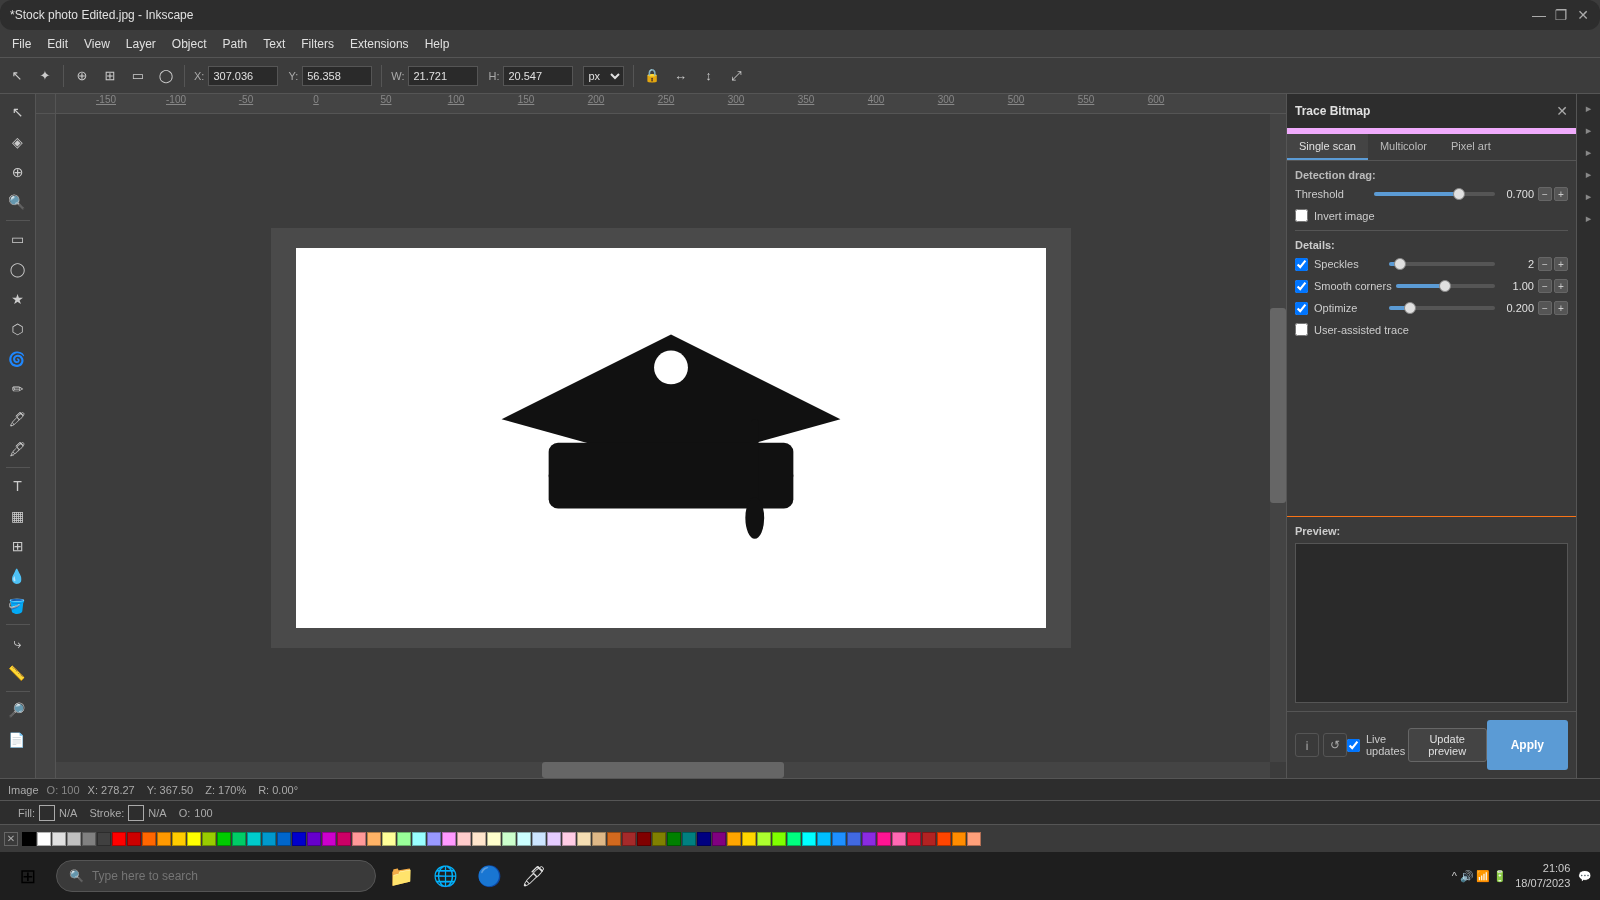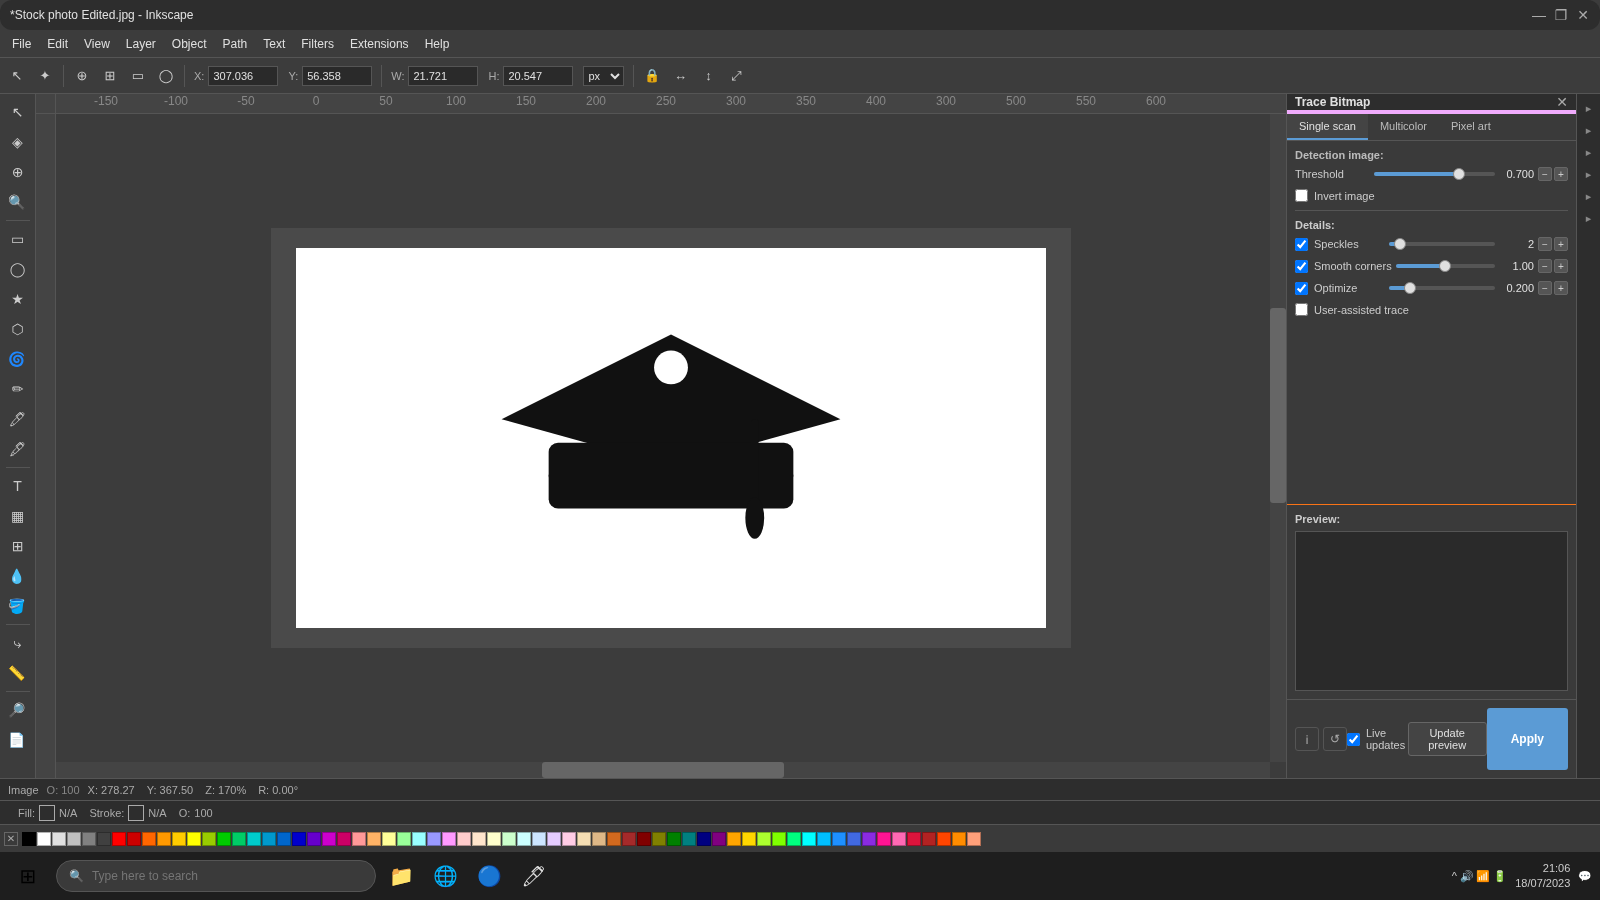--- a/index.html
+++ b/index.html
@@ -196,22 +196,22 @@
       display: flex;
       flex-direction: column;
       flex: 1;
       overflow: hidden;
     }
     #trace-header {
       display: flex;
       align-items: center;
       justify-content: space-between;
       background: #2d2d2d;
-      padding: 0 8px;
-      border-bottom: 4px solid #f0abfc;
+      padding: 9px 8px;
+      border-bottom: 6px solid #f0abfc;
     }
     #trace-header-left { display: flex; align-items: center; gap: 6px; }
     #trace-title { font-size: 12px; color: #e0e0e0; font-weight: 600; }
     #trace-close { cursor: pointer; color: #aaa; font-size: 14px; }
 
     
     #trace-tabs {
       display: flex;
       background: #3a3a3a;
       border-bottom: 1px solid #555;
@@ -380,21 +380,21 @@
     #btn-update {
       padding: 4px 10px;
       background: #444;
       border: 1px solid #666;
       color: #e0e0e0;
       cursor: pointer;
       font-size: 11px;
       border-radius: 3px;
     }
     #btn-apply {
-      padding: 24px 24px;
+      padding: 18px 24px;
       background: #5b9bd5;
       border: none;
       color: white;
       cursor: pointer;
       font-size: 12px;
       font-weight: 600;
       border-radius: 3px;
     }
 
     
@@ -531,22 +531,23 @@
     }
     #clock { text-align: right; line-height: 1.4; }
 
     
     #ruler-h-inner {
       position: relative; width: 100%; height: 100%;
       font-size: 8px; color: #888;
     }
     .h-tick-label {
       position: absolute; top: 0;
-      font-size: 12px; color: #888;
+      font-size: 10px; color: #888;
       transform: translateX(-50%);
+      text-decoration: underline;
     }
   </style>
 </head>
 <body>
 
 <div id="titlebar">
   <span id="titlebar-title-text">*Stock photo Edited.jpg - Inkscape</span>
   <div id="titlebar-controls">
     <span>—</span>
     <span>❐</span>
@@ -699,21 +700,21 @@
       </div>
 
       <div id="trace-tabs">
         <div class="trace-tab active">Single scan</div>
         <div class="trace-tab">Multicolor</div>
         <div class="trace-tab">Pixel art</div>
       </div>
 
       <div id="trace-content">
 
-        <div class="section-label">Detection image:</div>
+        <div class="section-label">Detection drag:</div>
 
         <div class="slider-row">
           <span class="slider-label">Threshold</span>
           <div class="slider-track">
             <div class="slider-fill" style="width:70%"></div>
             <div class="slider-thumb" style="left:70%"></div>
           </div>
           <span class="slider-value">0.700</span>
           <div class="slider-btns">
             <button class="slider-btn">−</button>

